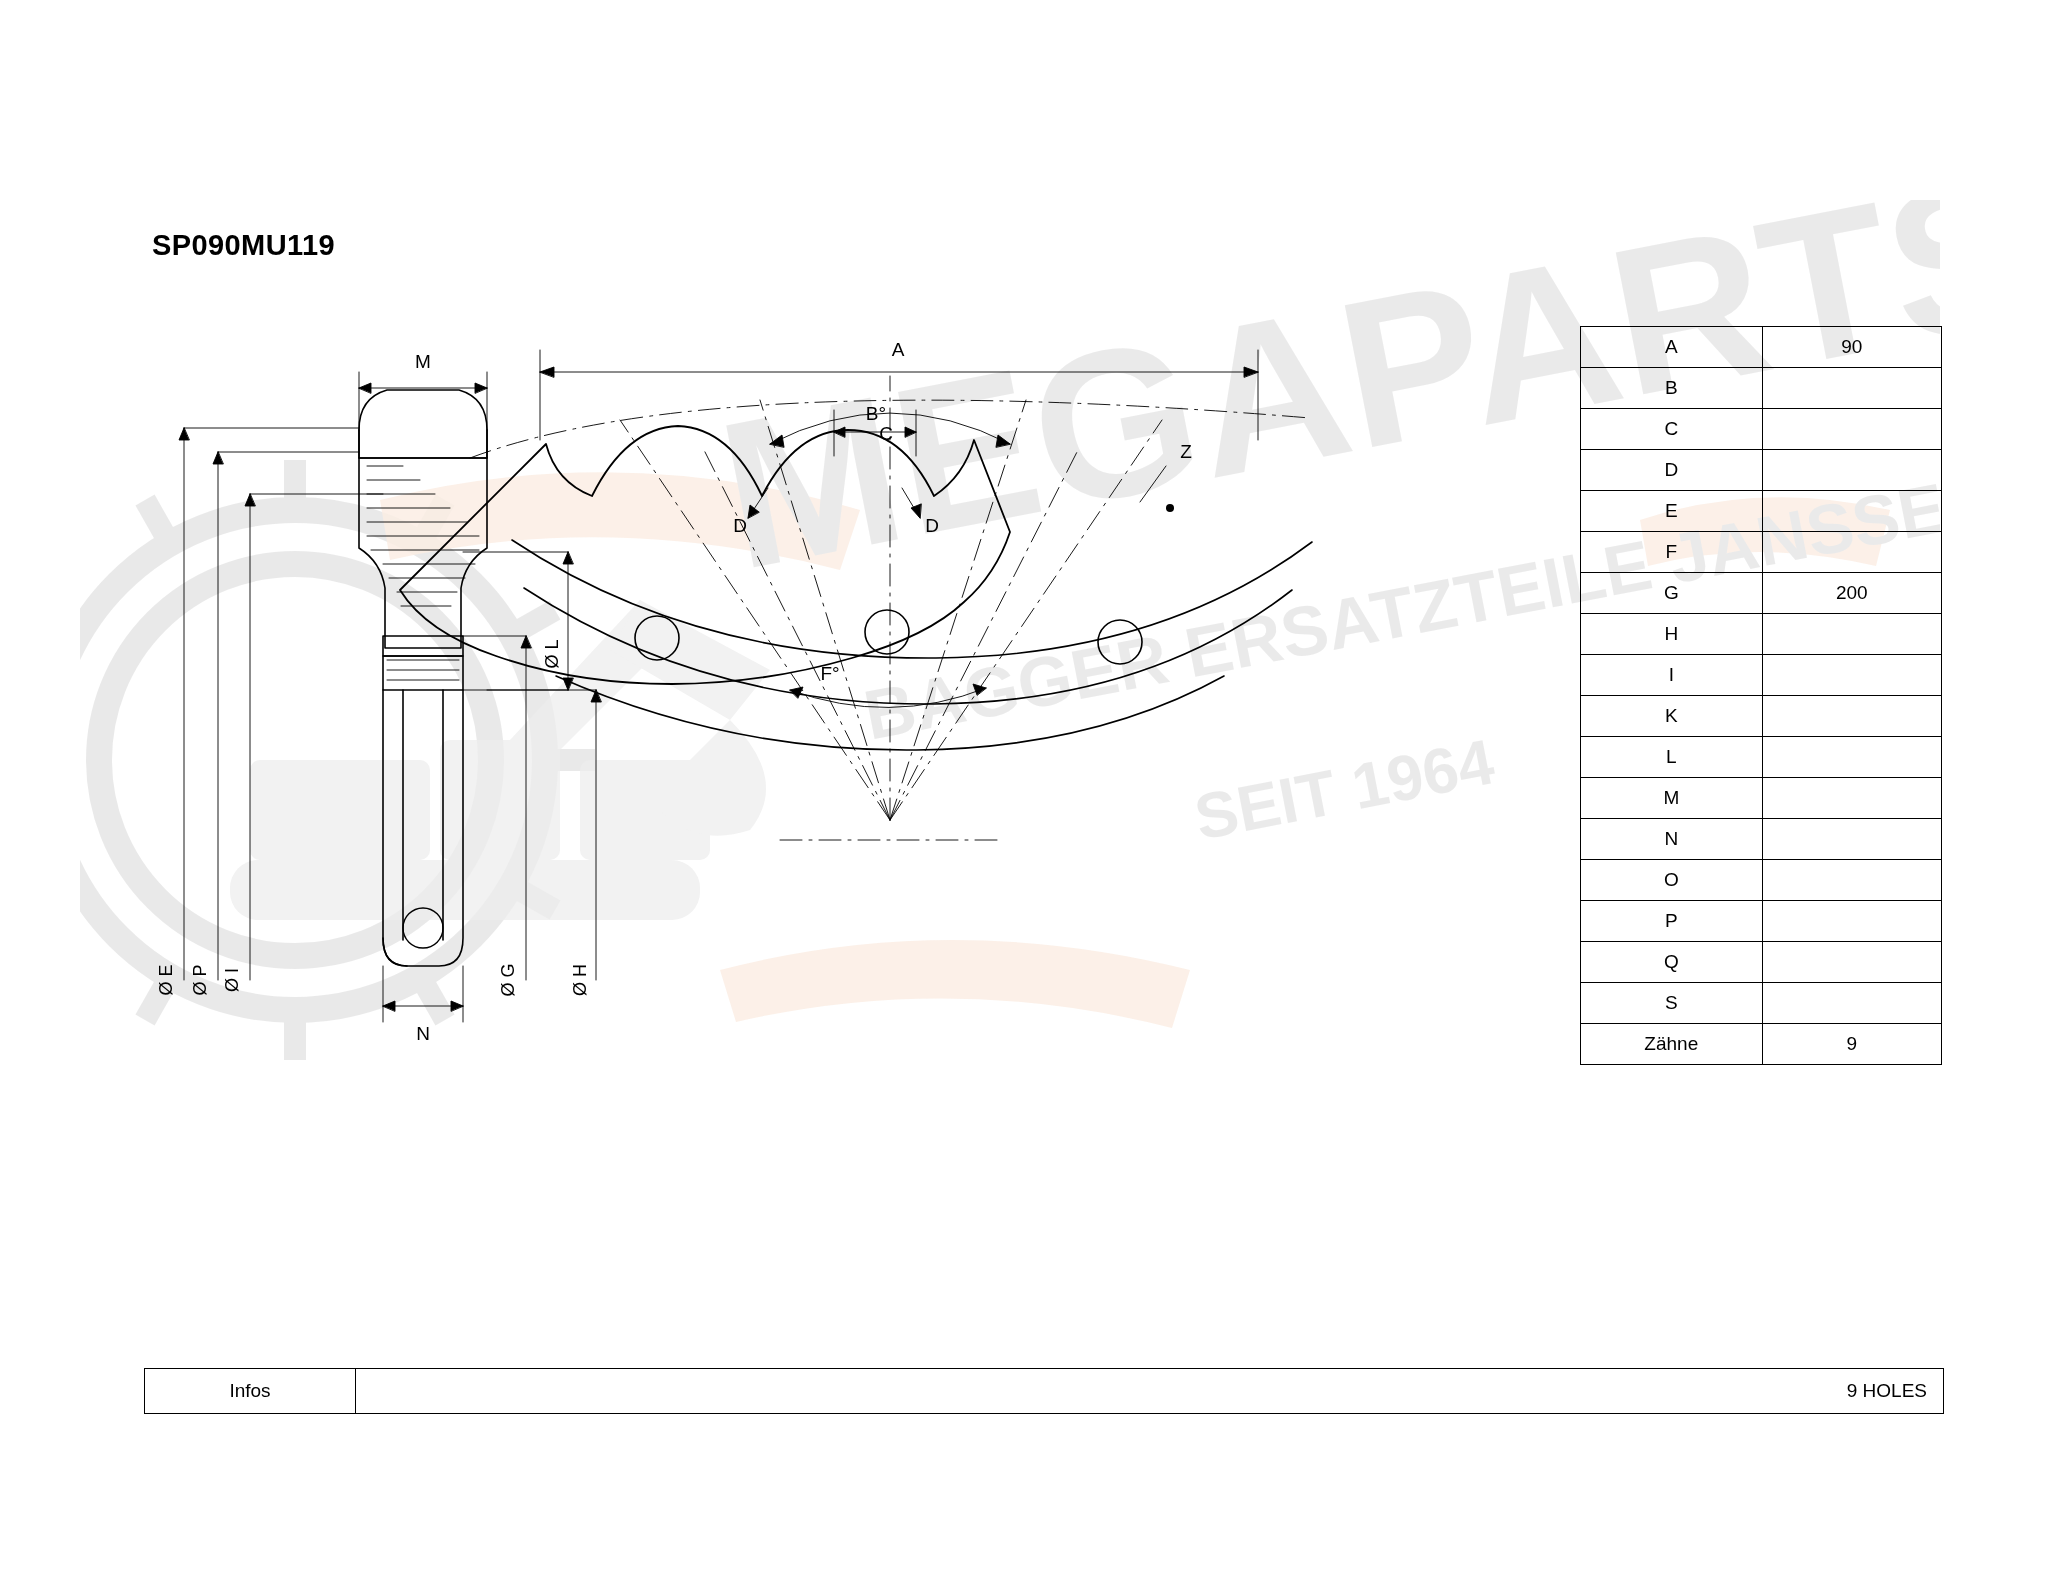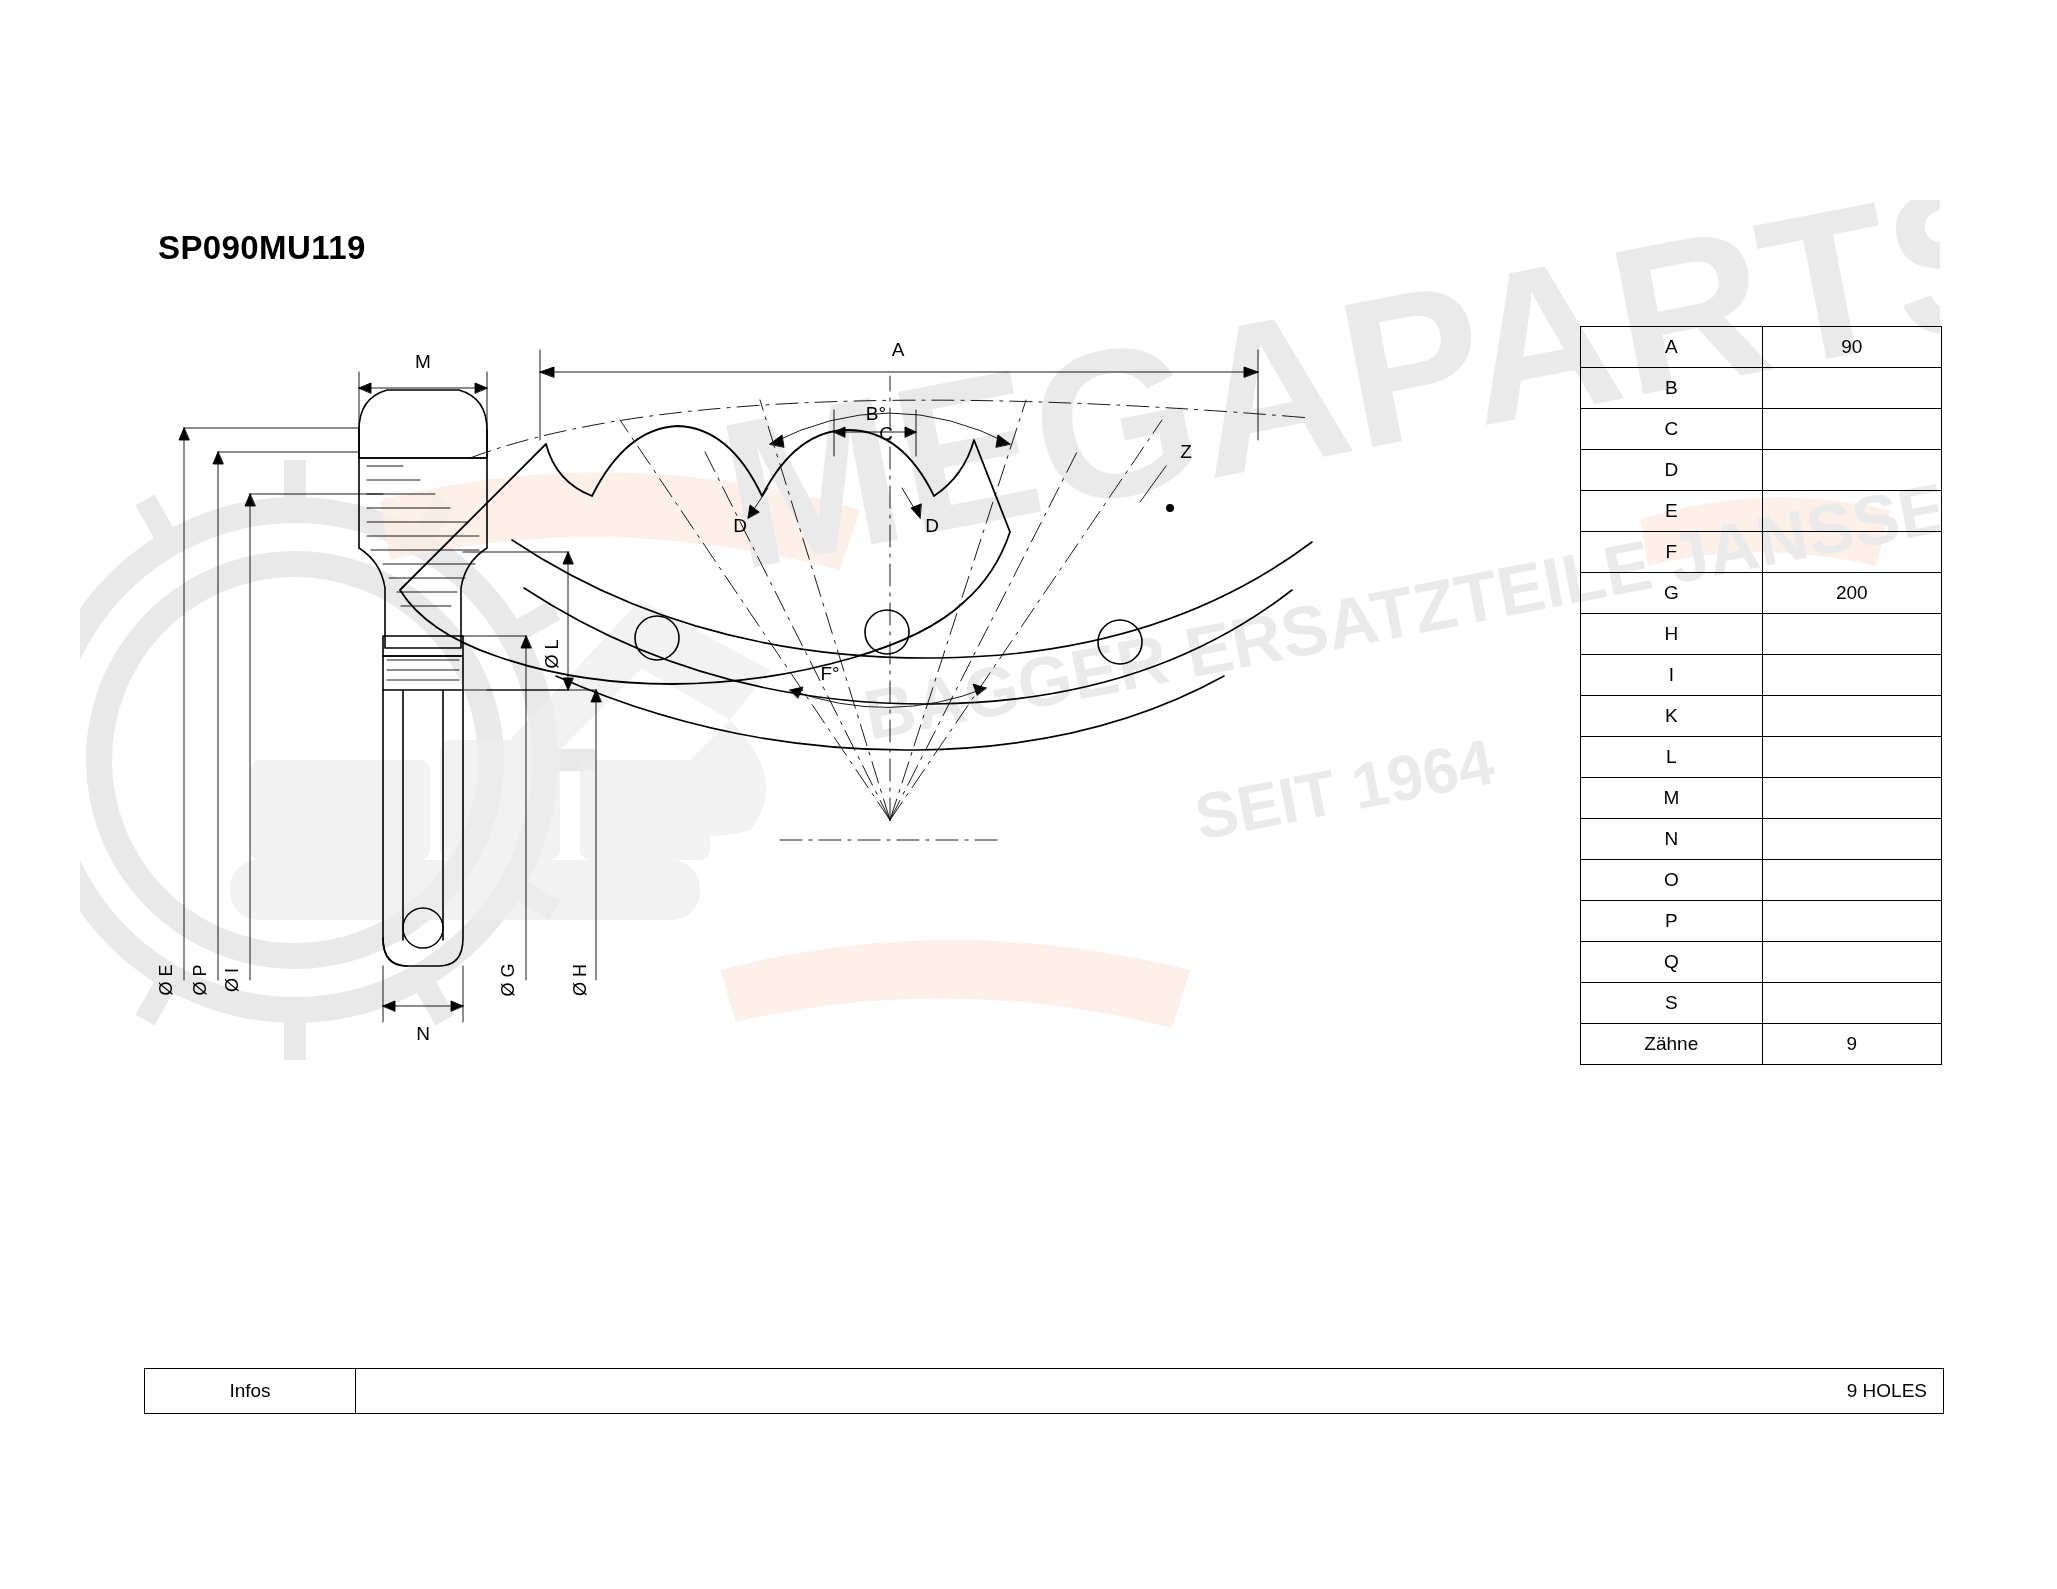--- a/index.html
+++ b/index.html
@@ -16,23 +16,23 @@
     overflow: hidden;
   }
   .page {
     position: absolute;
     inset: 0;
   }
 
   
   .title {
     position: absolute;
-    left: 158px;
+    left: 152px;
     top: 229px;
-    font-size: 33px;
+    font-size: 29px;
     font-weight: bold;
     letter-spacing: 0.4px;
     color: #000;
   }
 
   
   .watermark {
     position: absolute;
     left: 80px;
     top: 200px;

